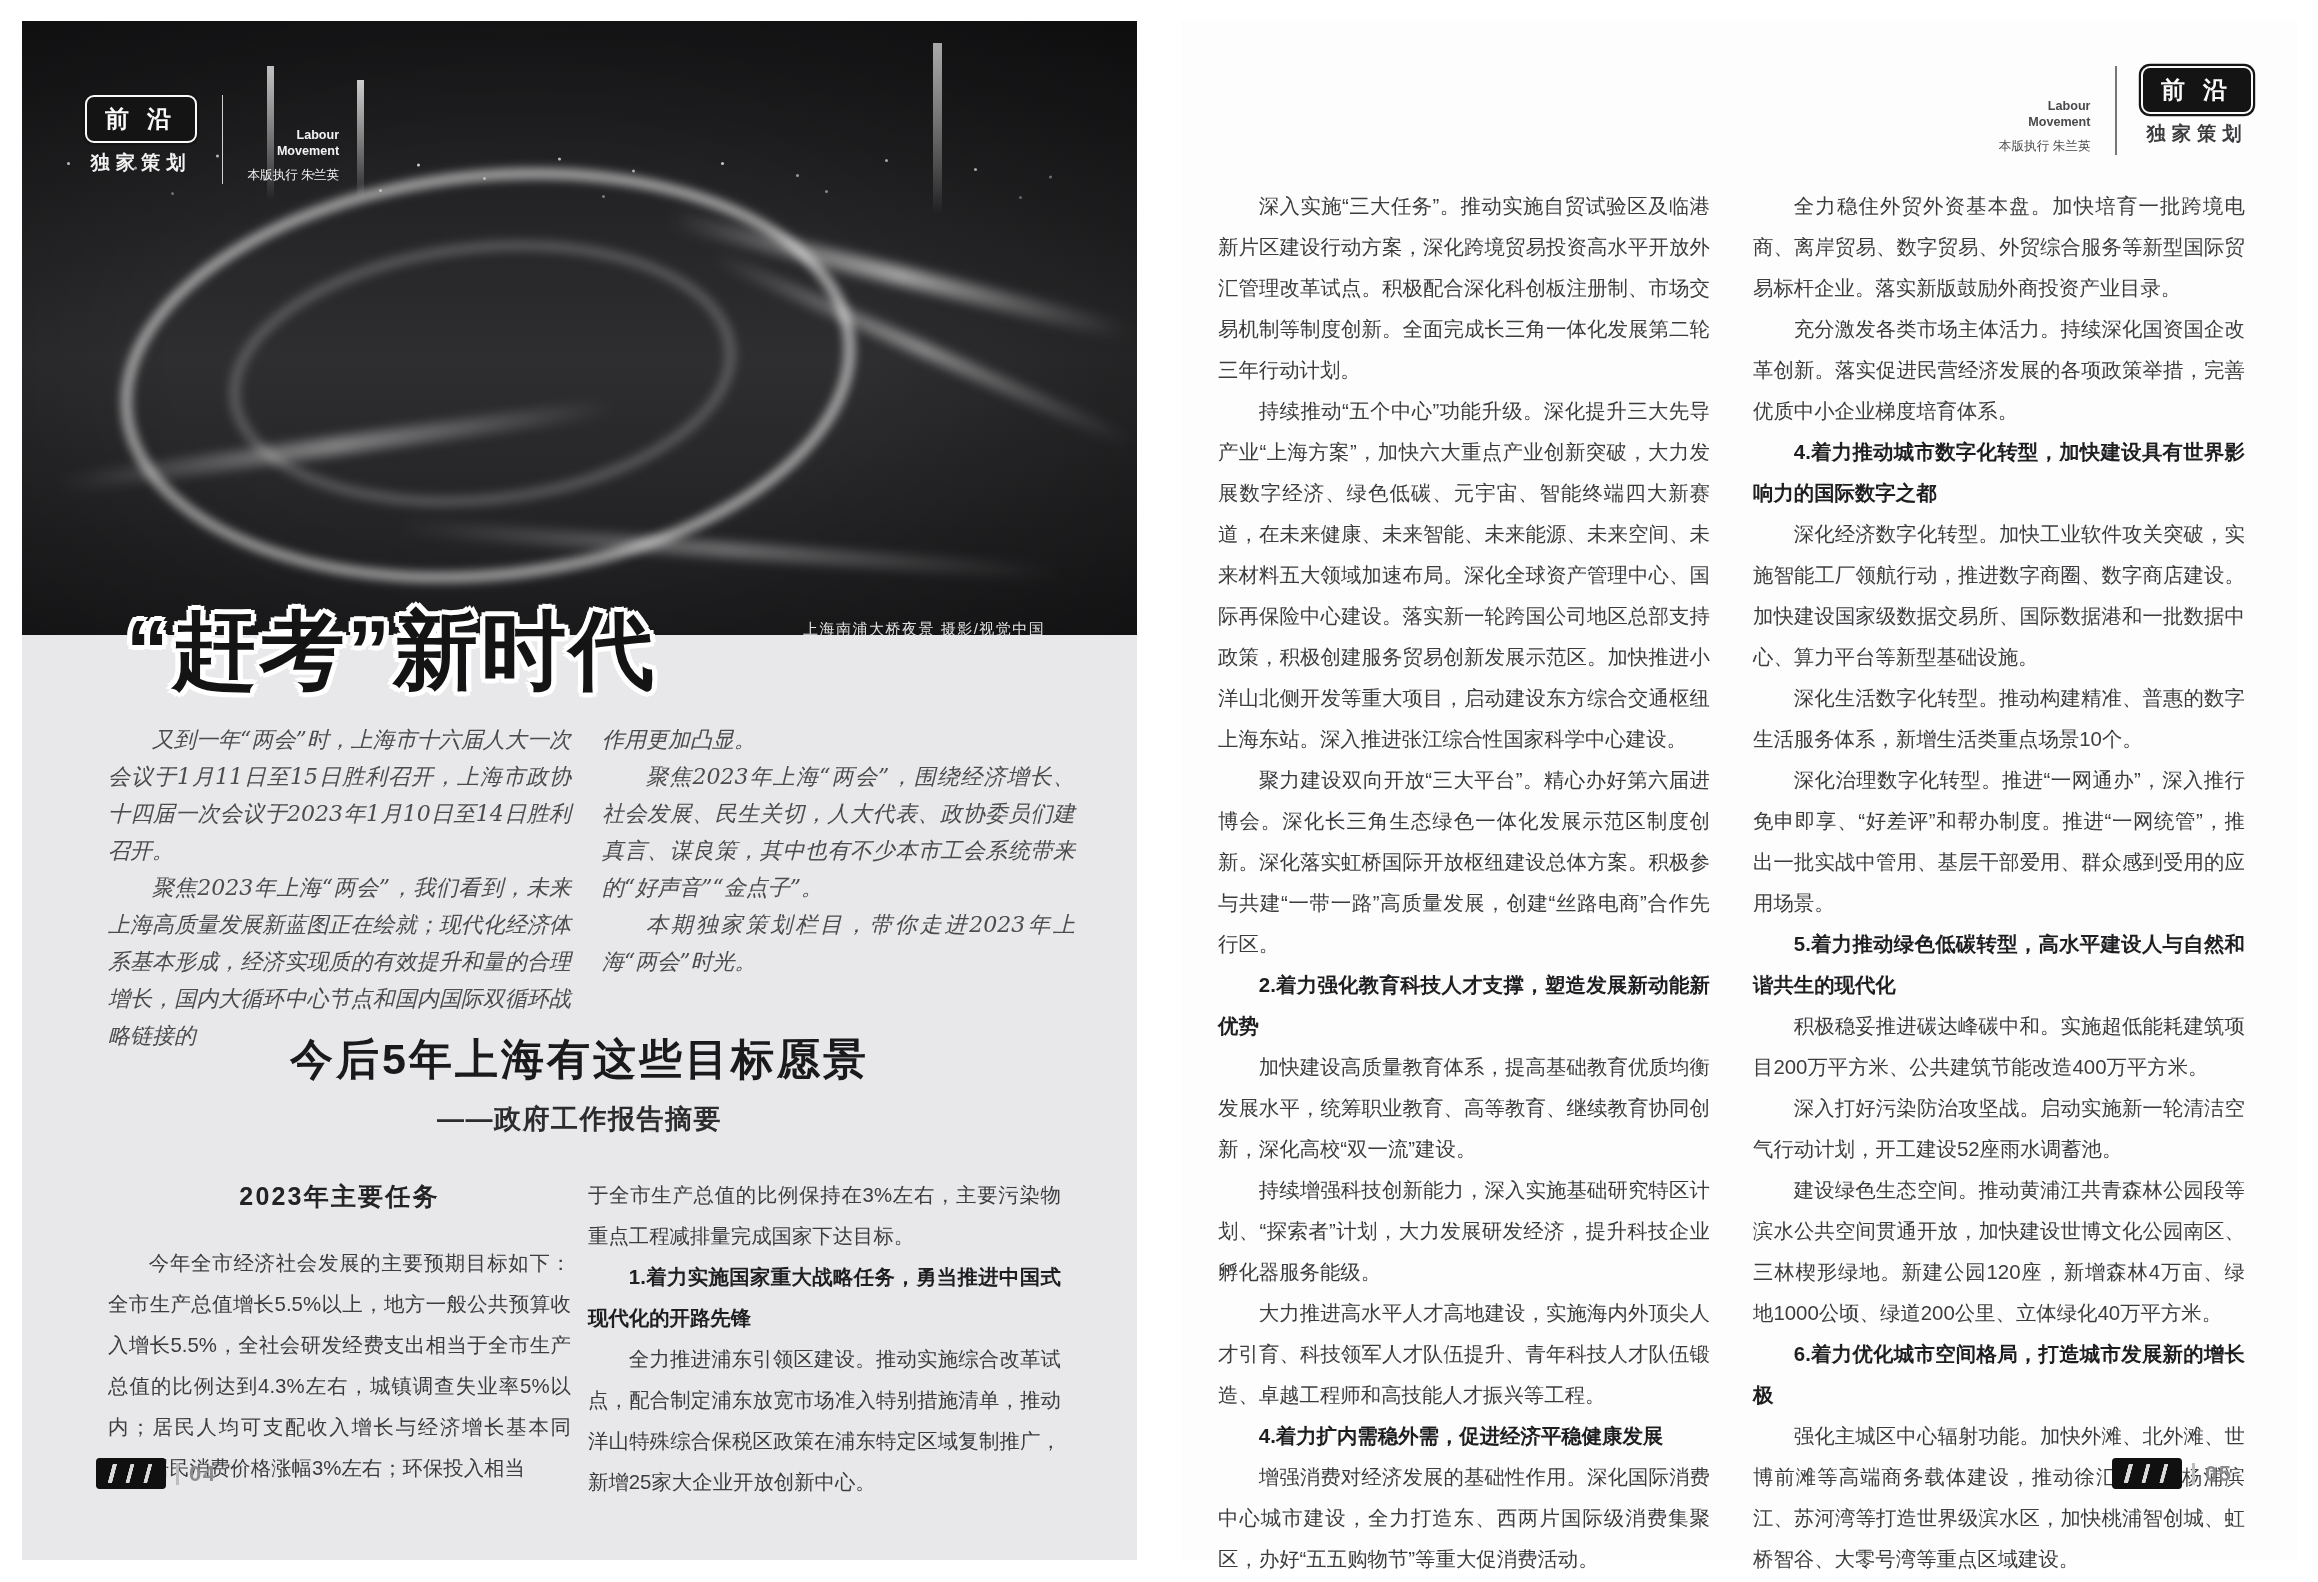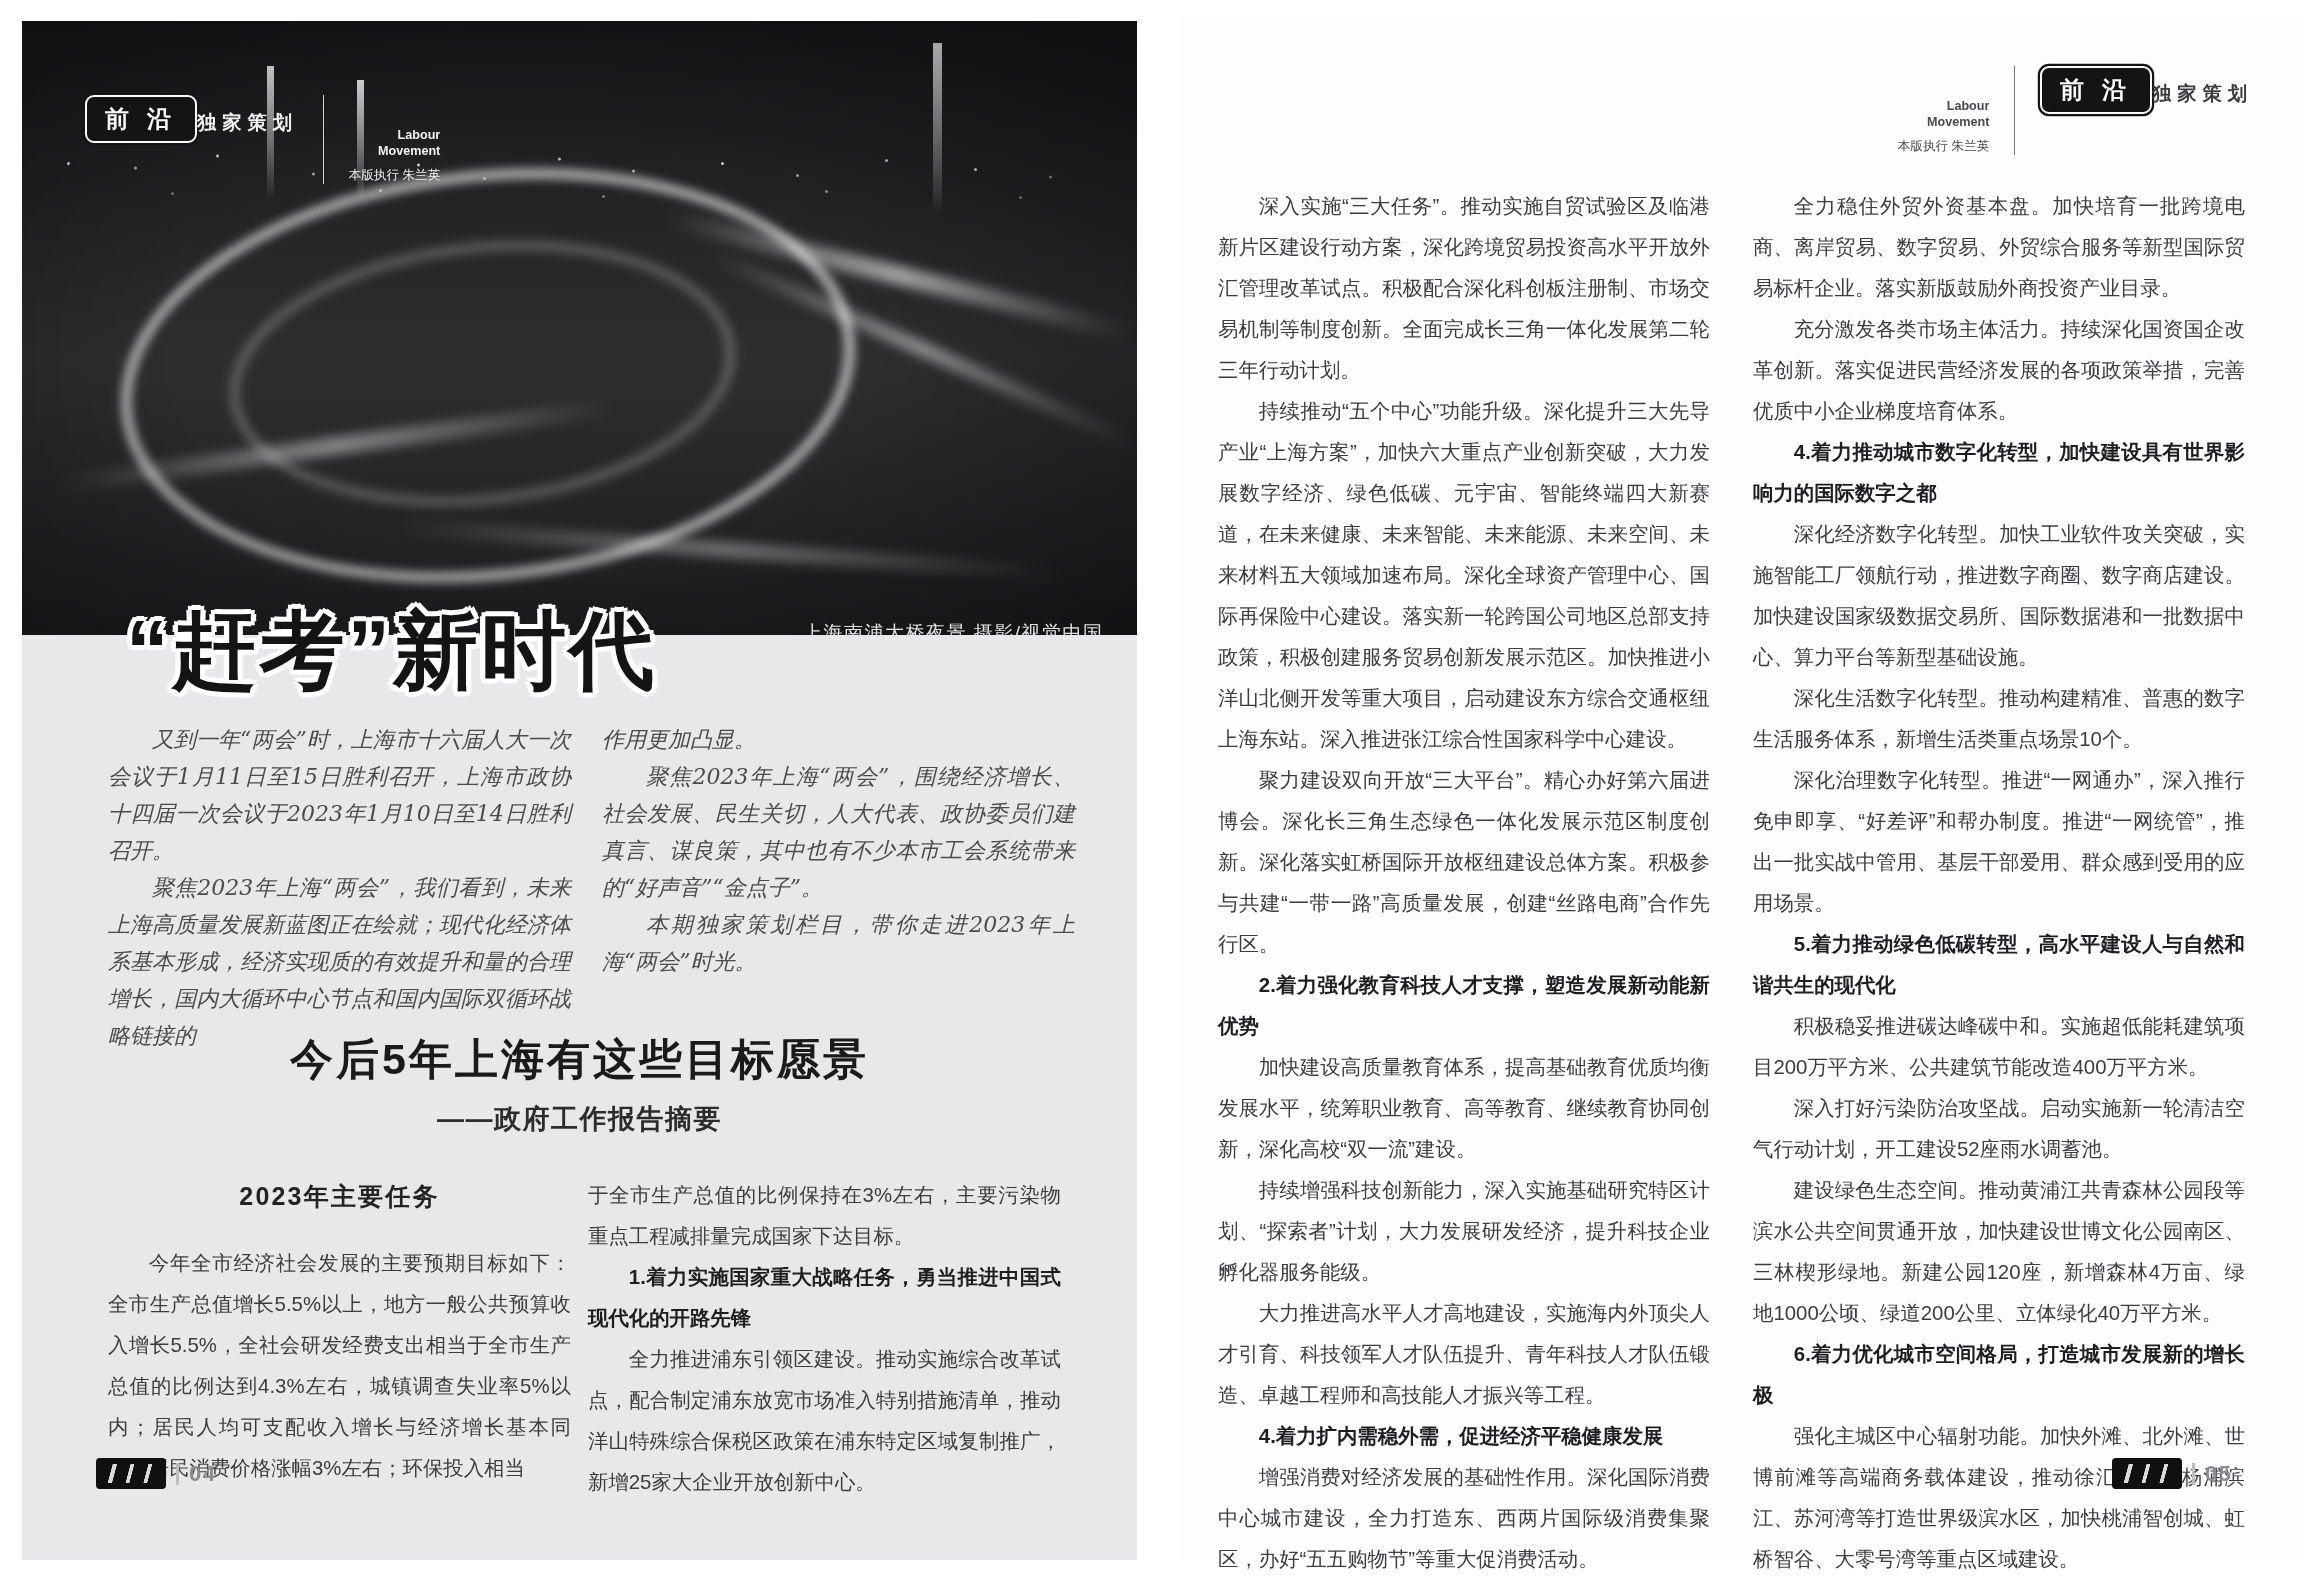--- a/index.html
+++ b/index.html
@@ -36,36 +36,36 @@
     818px -3px 0 rgba(255,255,255,.7),907px 6px 0 rgba(255,255,255,.8),982px 13.4px 0 rgba(255,255,255,.5),
     104px 30px 0 rgba(255,255,255,.4),312px 27px 0 rgba(255,255,255,.5),535px 33px 0 rgba(255,255,255,.4),
     758px 28px 0 rgba(255,255,255,.5),952px 34px 0 rgba(255,255,255,.4);}
   .photo-vignette{position:absolute;left:0;top:0;width:100%;height:100%;
     background:radial-gradient(ellipse at 45% 55%,rgba(0,0,0,0) 40%,rgba(0,0,0,.45) 100%);}
 
   
   .hdr{position:absolute;display:flex;align-items:flex-start;gap:20px;justify-content:space-between;}
   .lp-hdr{left:63px;top:74px;}
   .rp-hdr{right:45px;top:45px;}
-  .tag-col{display:flex;flex-direction:row;align-items:center;font-family:Liberation Serif, serif;}
+  .tag-col{display:flex;flex-direction:column;align-items:center;font-family:Liberation Serif, serif;}
   .tag-box{background:#141414;color:#fafafa;font-weight:bold;font-size:24px;
     padding:6px 6px 6px 18px;letter-spacing:18px;border-radius:9px;
     border:2.2px solid #fafafa;box-shadow:0 0 0 2.2px #141414;white-space:nowrap;}
   .tag-sub{font-size:19.3px;letter-spacing:6px;font-weight:bold;margin-top:6px;white-space:nowrap;}
   .hdr-divider{width:1.5px;height:89px;margin:0 4.5px;}
   .en-col{display:flex;flex-direction:column;align-items:flex-end;justify-content:flex-end;height:89px;}
   .tag-en{font-size:12.6px;line-height:15.6px;width:68px;text-align:right;font-weight:bold;}
   .tag-staff{font-size:12.6px;margin-top:7.4px;white-space:nowrap;}
   .lp-hdr .tag-sub,.lp-hdr .tag-en,.lp-hdr .tag-staff{color:#f2f2f2;}
   .lp-hdr .hdr-divider{background:rgba(255,255,255,.8);}
   .rp-hdr .tag-sub{color:#3c3c3e;}
   .rp-hdr .tag-en,.rp-hdr .tag-staff{color:#4a4a4c;}
   .rp-hdr .hdr-divider{background:#777;}
 
-  .photo-caption{position:absolute;left:781px;top:599px;font-size:19px;color:#e2e2e2;letter-spacing:1.5px;}
+  .photo-caption{position:absolute;left:781px;top:599px;font-size:15px;color:#e2e2e2;letter-spacing:1.5px;}
 
   
   .main-title{position:absolute;left:104px;top:573px;margin:0;font-size:85px;font-weight:bold;color:#141414;
     letter-spacing:3px;white-space:nowrap;
     text-shadow:-3.7px -3.7px 0 #fff,3.7px -3.7px 0 #fff,-3.7px 3.7px 0 #fff,3.7px 3.7px 0 #fff,
       -5.2px 0 0 #fff,5.2px 0 0 #fff,0 -5.2px 0 #fff,0 5.2px 0 #fff;}
   .intro{position:absolute;left:86px;top:700px;width:967px;display:flex;gap:31px;}
   .intro .icol1{width:463px;}
   .intro .icol2{width:473px;}
   .intro-para{font-family:"DejaVu Serif","Liberation Serif",serif;font-style:italic;

